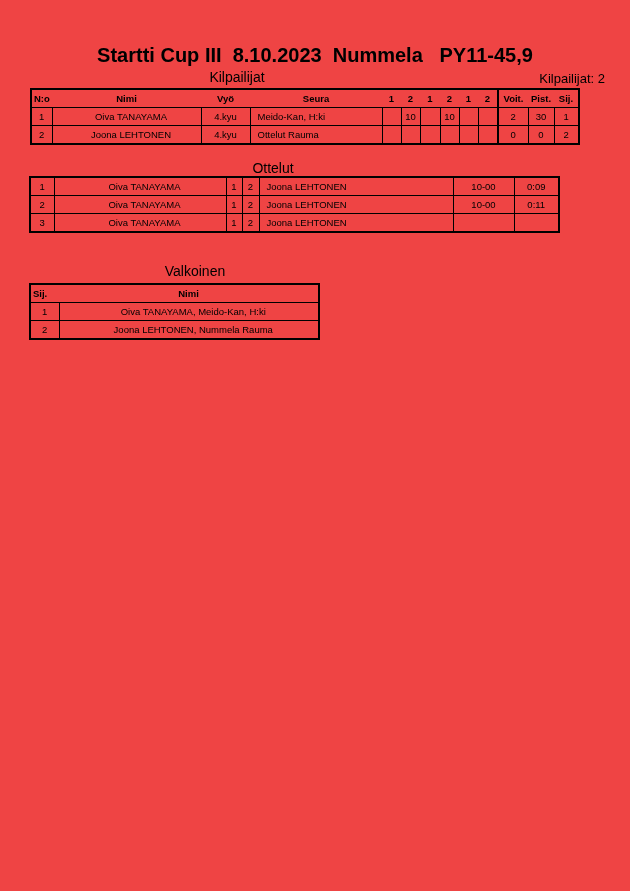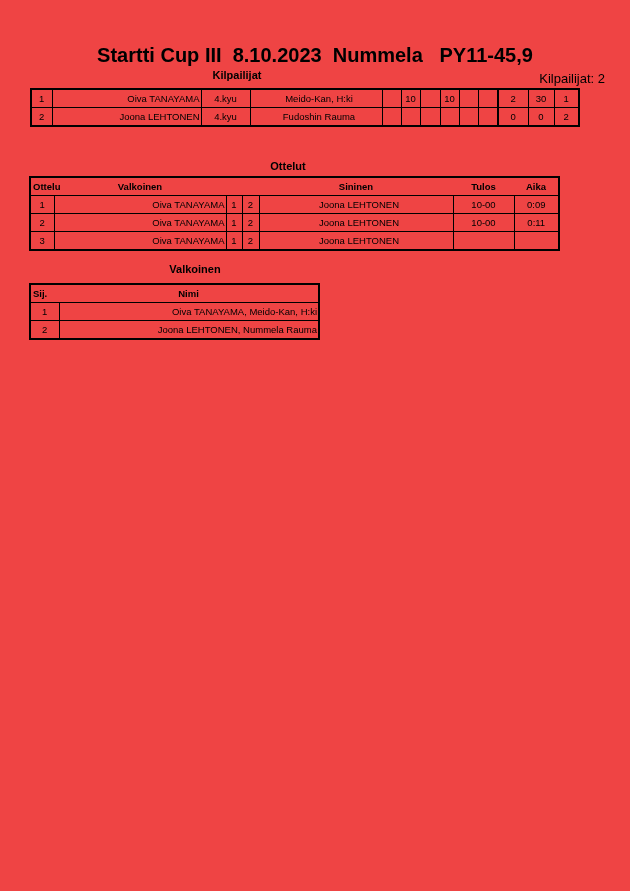--- a/index.html
+++ b/index.html
@@ -17,26 +17,26 @@
     left: 0; top: 44px;
     width: 630px;
     text-align: center;
     font-size: 20px;
     font-weight: bold;
     white-space: pre;
   }
   .sec-title {
     position: absolute;
     transform: translateX(-50%);
-    font-size: 11px;
-    font-weight: bold;
+    font-size: 14px;
+    font-weight: normal;
     white-space: nowrap;
   }
   .sec-kilpailijat { left: 237px; top: 69px; }
-  .sec-ottelut    { left: 288px; top: 160px; text-align: right; }
+  .sec-ottelut    { left: 273px; top: 160px; text-align: right; }
   .sec-tulokset   { left: 195px; top: 263px; }
   .count-label {
     position: absolute;
     top: 71px;
     right: 25px;
     font-size: 13px;
   }
   table.t {
     position: absolute;
     border-collapse: collapse;
@@ -55,22 +55,22 @@
     border: 1px solid #000;
     font-size: 9.5px;
   }
   .t tr.hdr td {
     border: none;
     border-bottom: 1px solid #000;
     font-weight: bold;
     overflow: visible;
   }
   .t td.thick { border-left: 2px solid #000 !important; }
-  .t td.l  { text-align: right; padding-left: 10px; }
-  .t td.l8 { text-align: center; padding-left: 7px; }
+  .t td.l  { text-align: center; padding-left: 10px; }
+  .t td.l8 { text-align: left; padding-left: 7px; }
   .t tr.hdr td.hfirst { text-align: left; padding-left: 2px; }
   .t1 { left: 30px; top: 88px;  width: 548px; }
   .t2 { left: 29px; top: 176px; width: 529px; }
   .t3 { left: 29px; top: 283px; width: 289px; }
 </style>
 </head>
 <body>
 
 <div class="page">
 
@@ -89,40 +89,55 @@
         <col style="width:19px">
         <col style="width:20px">
         <col style="width:19px">
         <col style="width:19px">
         <col style="width:20px">
       <col style="width:30px">
         <col style="width:26px">
         <col style="width:25px">
     </colgroup>
     <tbody>
+        <tr class="hdr">
+      <td class="hfirst">N:o</td>
+      <td>Nimi</td>
+      <td>Vyö</td>
+      <td>Seura</td>
+      <td>1</td>
+      <td>2</td>
+      <td>1</td>
+      <td>2</td>
+      <td>1</td>
+      <td>2</td>
+      <td class="thick">Voit.</td>
+      <td>Pist.</td>
+      <td>Sij.</td>
+    </tr>
     <tr>
       <td>1</td>
       <td class="l">Oiva TANAYAMA</td>
       <td>4.kyu</td>
       <td class="l8">Meido-Kan, H:ki</td>
       <td></td>
       <td>10</td>
       <td></td>
       <td>10</td>
       <td></td>
       <td></td>
       <td class="thick">2</td>
       <td>30</td>
       <td>1</td>
     </tr>
     <tr>
       <td>2</td>
       <td class="l">Joona LEHTONEN</td>
       <td>4.kyu</td>
-      <td class="l8">Fudoshin Rauma</td>
+      <td class="l8">Ottelut Rauma</td>
       <td></td>
       <td></td>
       <td></td>
       <td></td>
       <td></td>
       <td></td>
       <td class="thick">0</td>
       <td>0</td>
       <td>2</td>
     </tr>
@@ -135,29 +150,20 @@
     <colgroup>
       <col style="width:24px">
         <col style="width:172px">
         <col style="width:16px">
         <col style="width:17px">
       <col style="width:194px">
         <col style="width:61px">
         <col style="width:45px">
     </colgroup>
     <tbody>
-        <tr class="hdr">
-      <td class="hfirst">Ottelu</td>
-      <td>Valkoinen</td>
-      <td></td>
-      <td></td>
-      <td>Sininen</td>
-      <td>Tulos</td>
-      <td>Aika</td>
-    </tr>
     <tr>
       <td>1</td>
       <td class="l">Oiva TANAYAMA</td>
       <td>1</td>
       <td>2</td>
       <td class="l8">Joona LEHTONEN</td>
       <td>10-00</td>
       <td>0:09</td>
     </tr>
     <tr>

